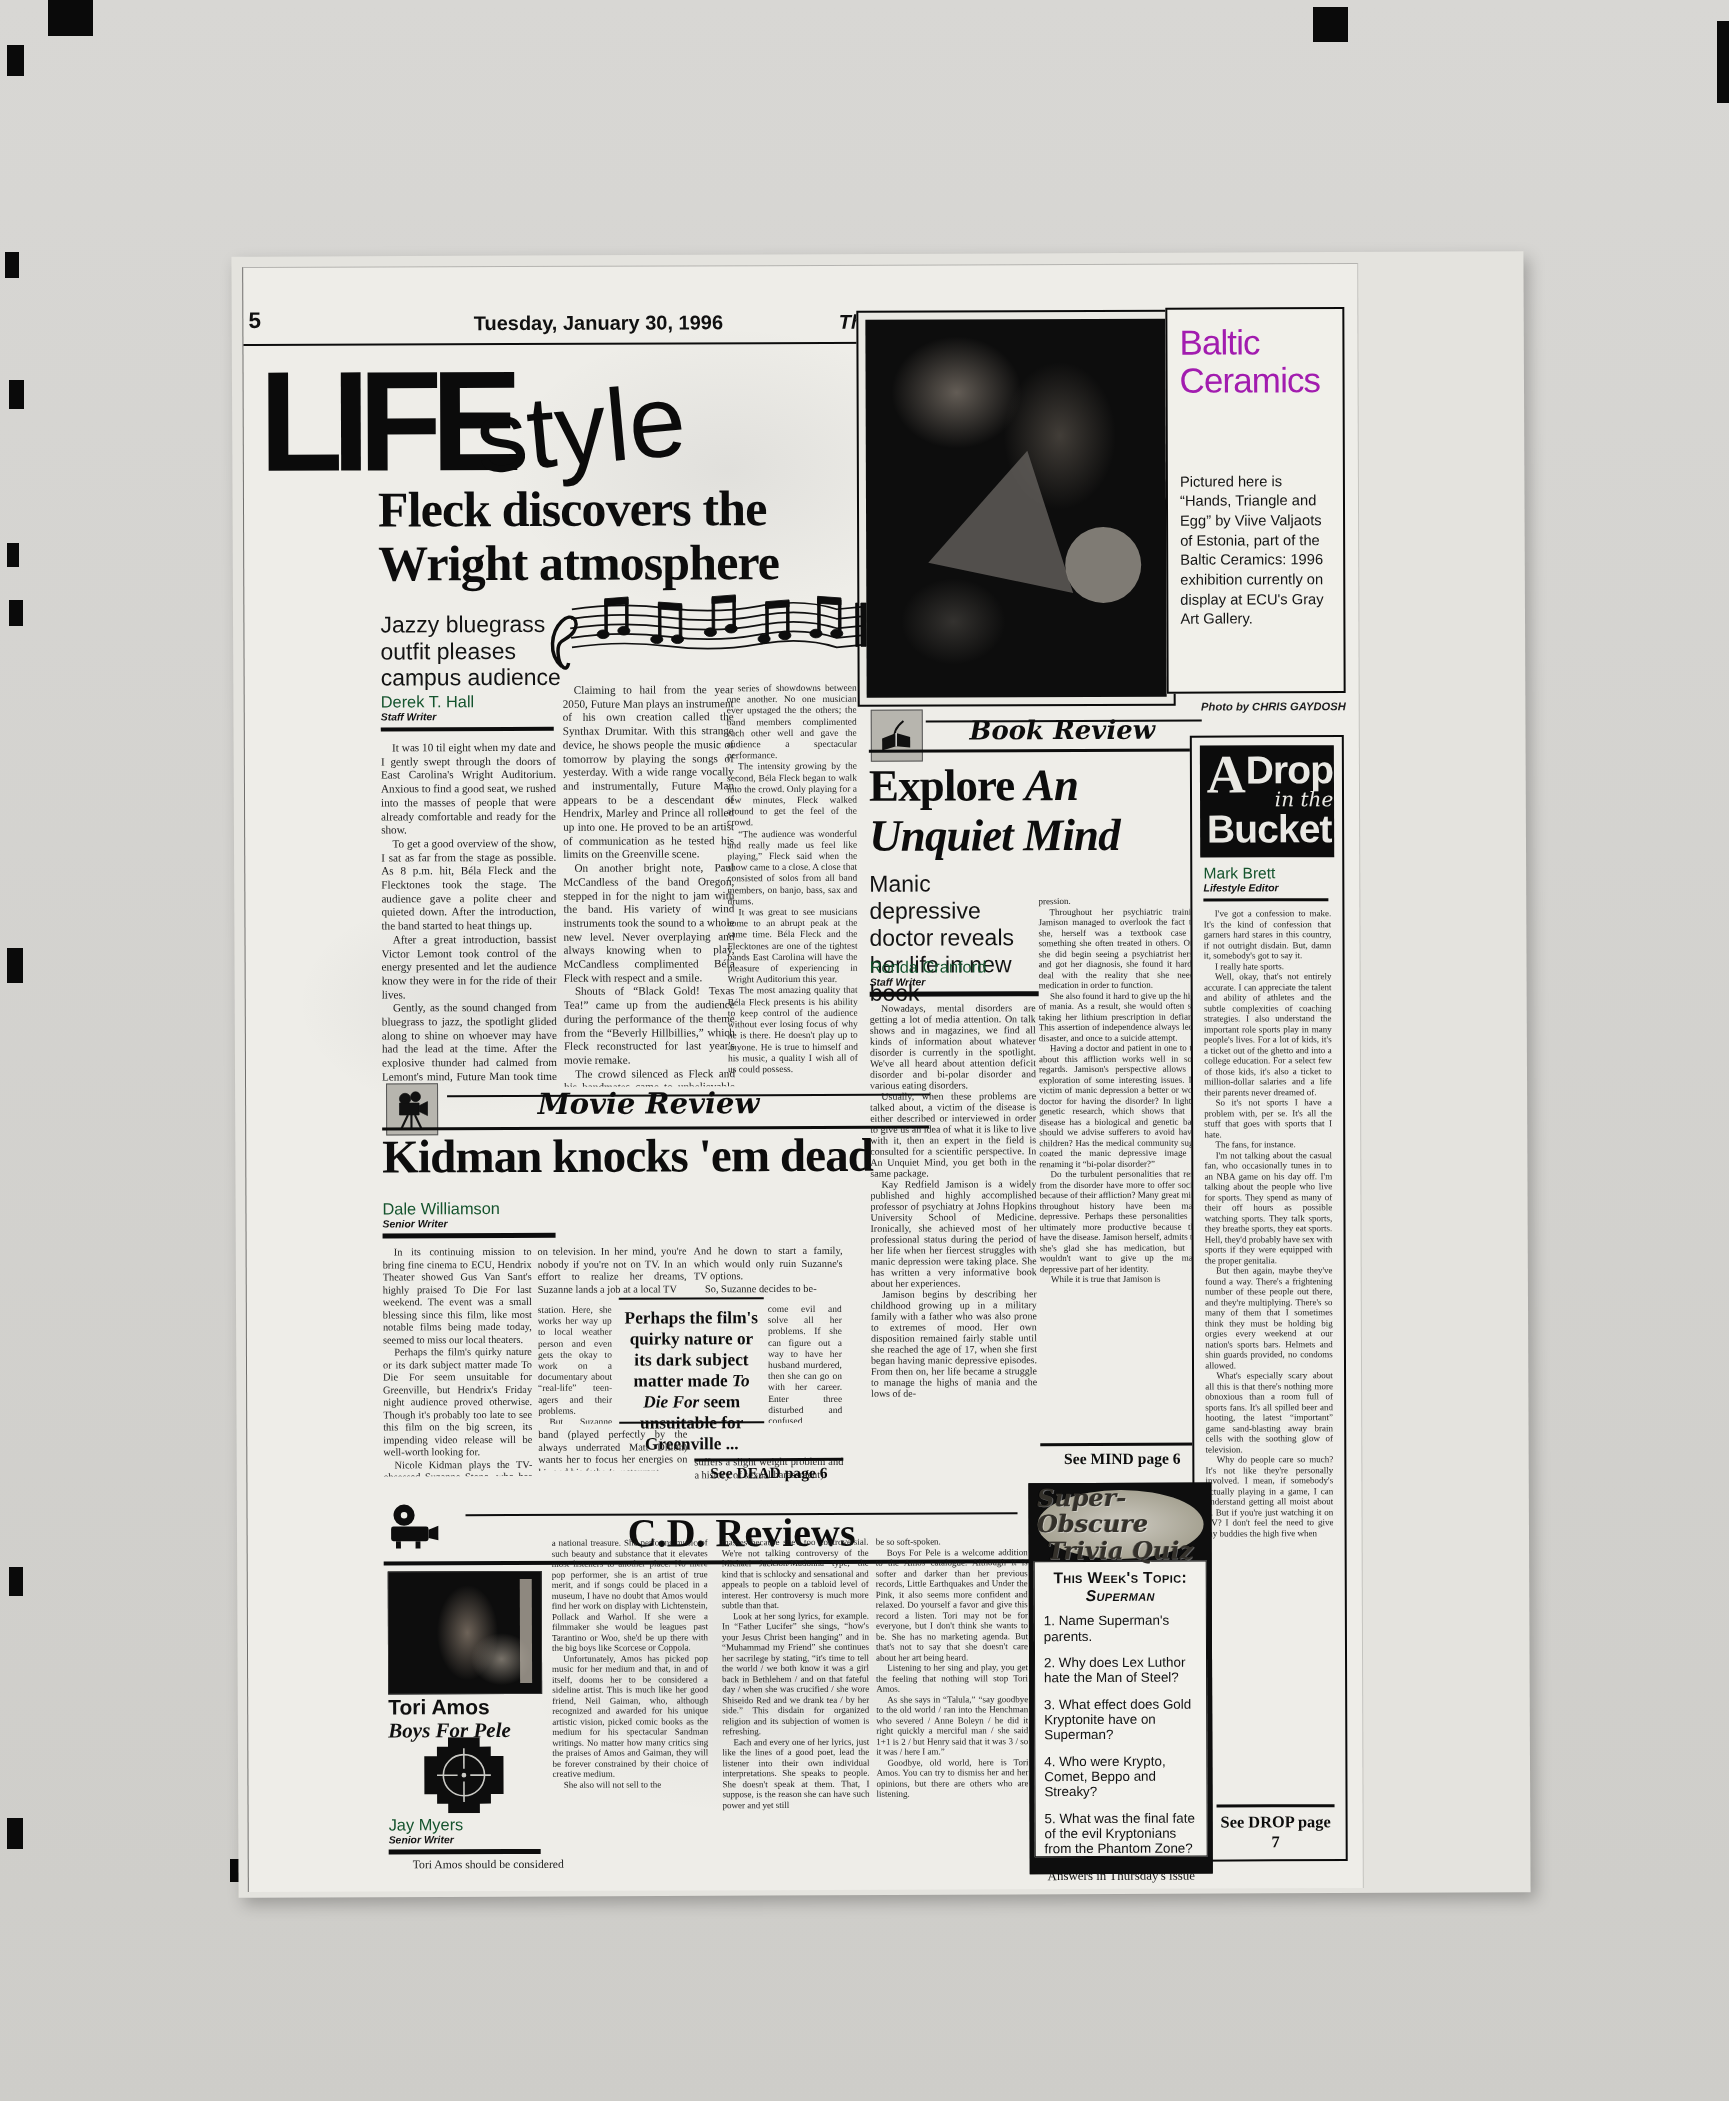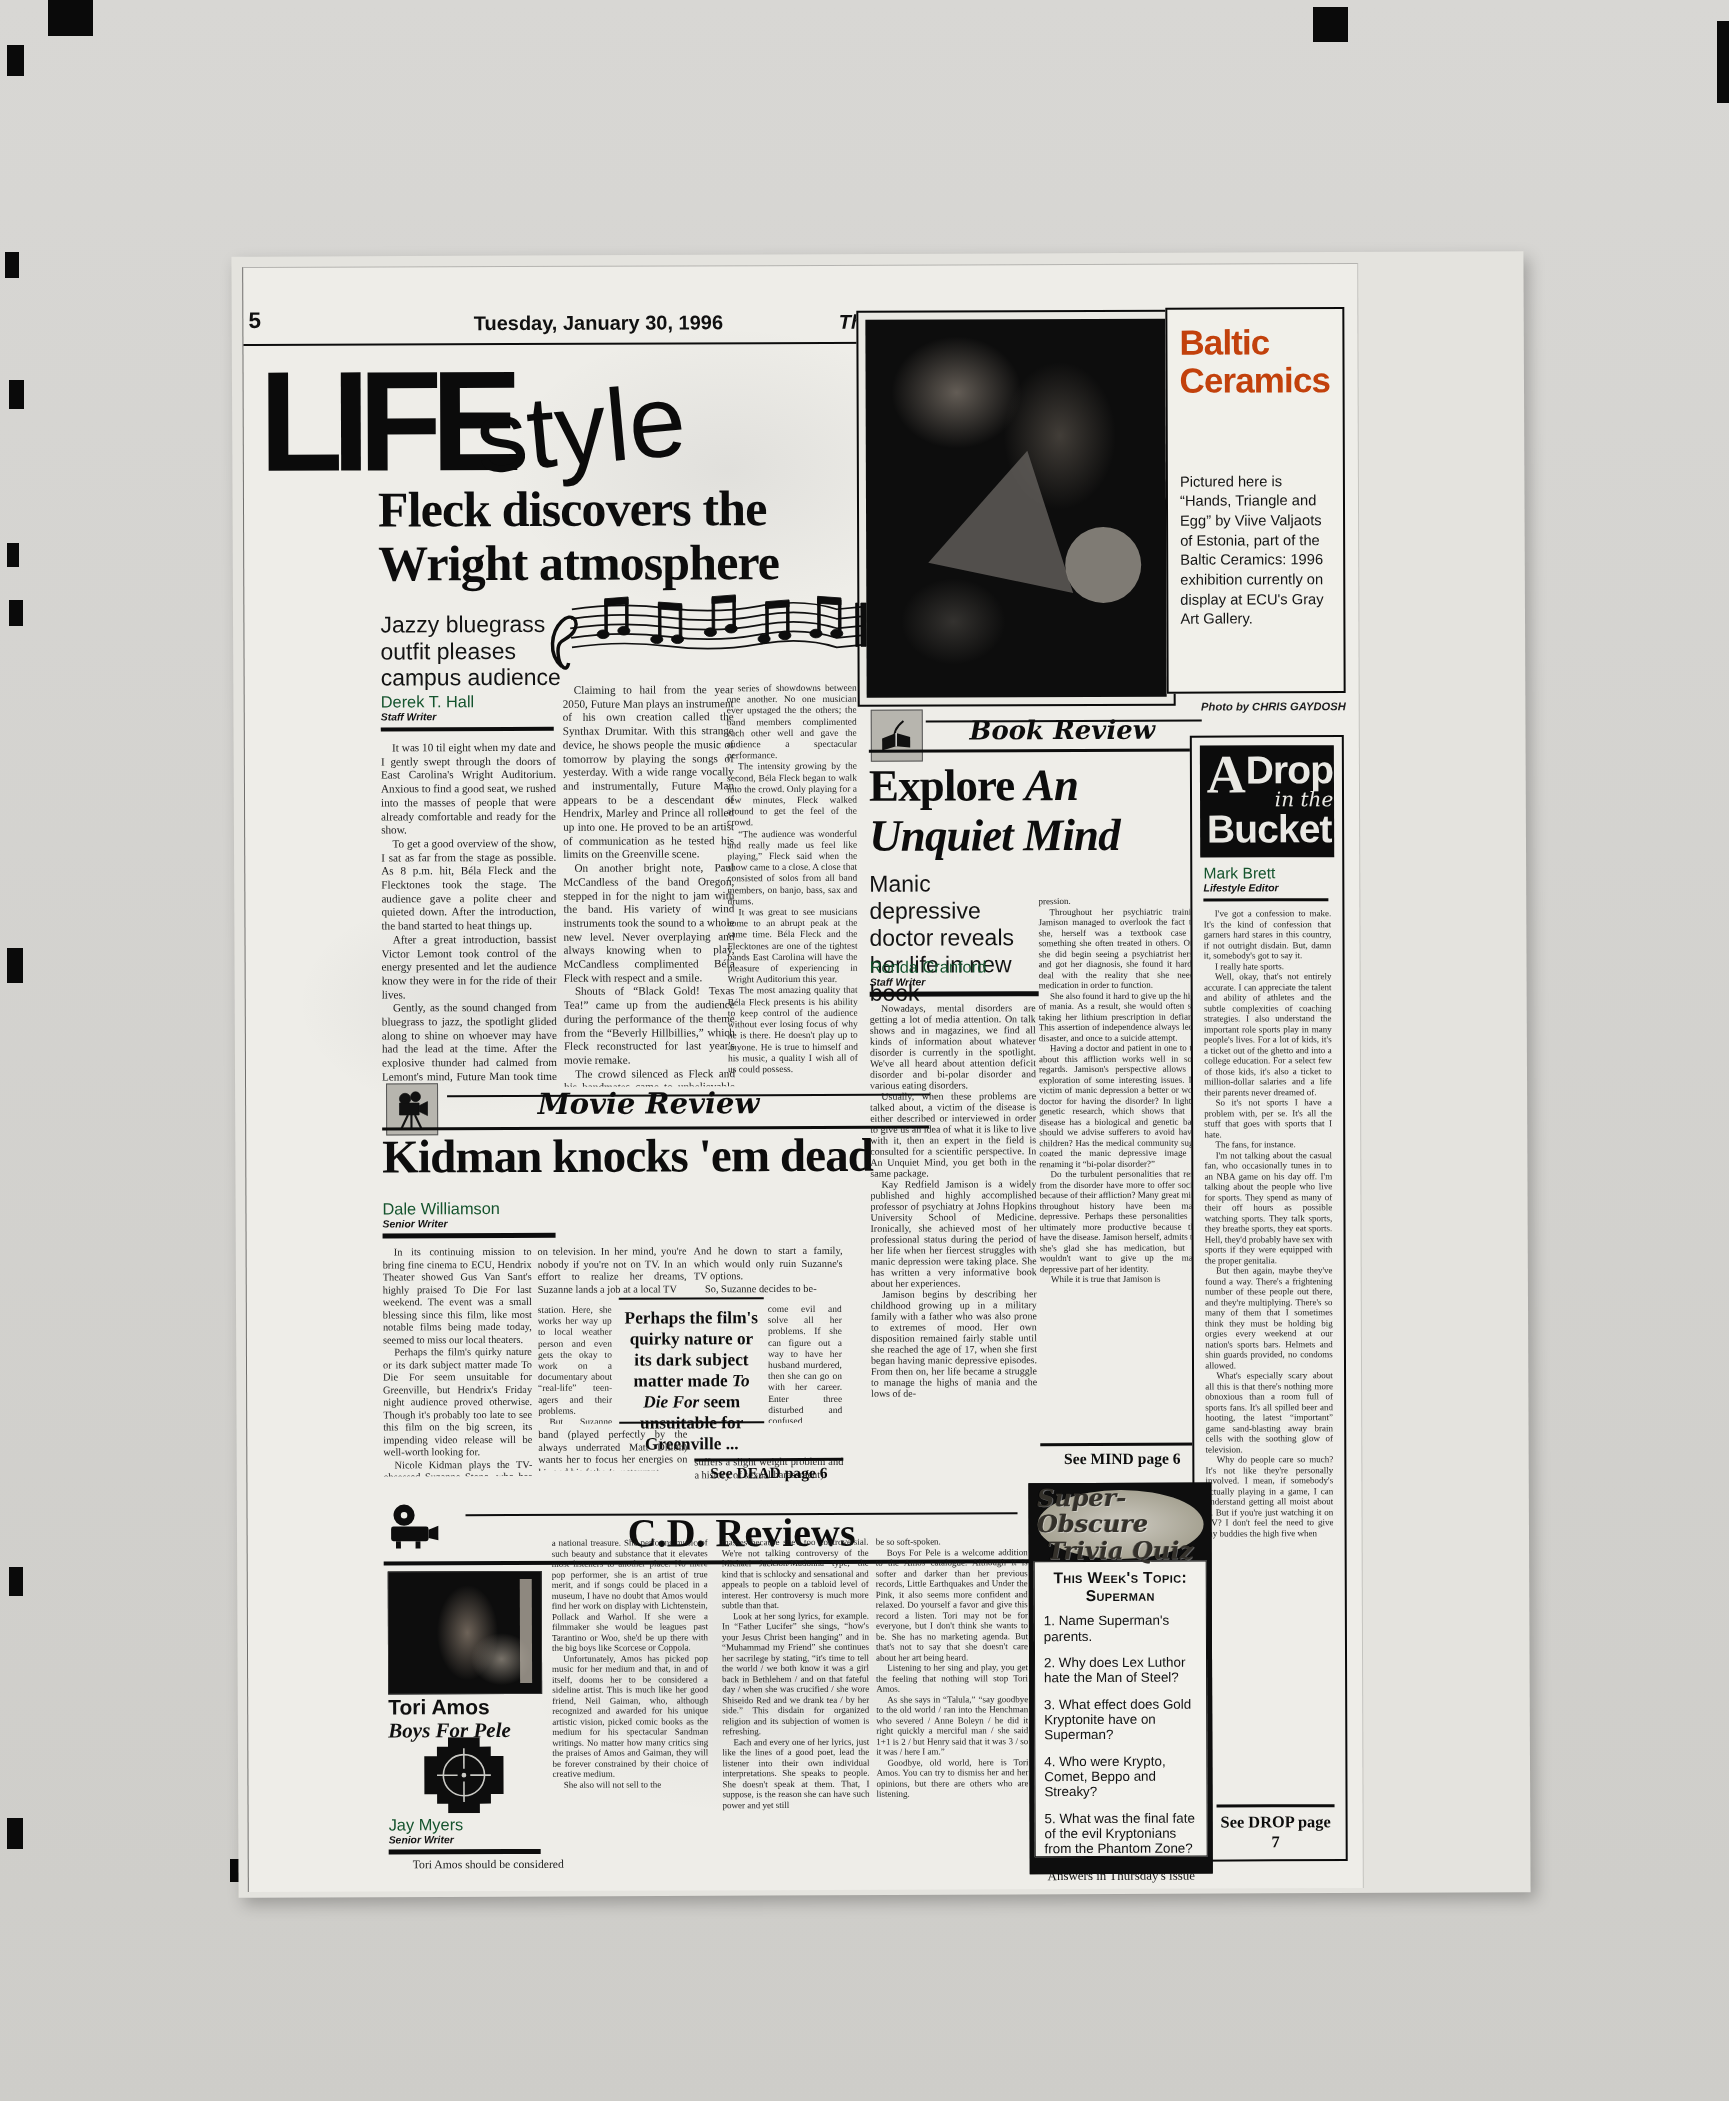--- a/index.html
+++ b/index.html
@@ -47,21 +47,21 @@
   #trivia-oval{background:radial-gradient(#cdcac1,#96927f);border-radius:50%;
                display:flex;flex-direction:column;align-items:center;justify-content:center;}
   .trivia-logo-line{font-family:"DejaVu Serif",serif;font-style:italic;font-weight:bold;font-size:24px;
                color:#33302a;text-shadow:0.9px 0.9px 0 rgba(255,255,255,.35), -0.9px 0 0 rgba(0,0,0,.4);line-height:1.1;}
   #trivia-inner{background:#f2f1ec;border:1.7px solid #101010;}
   .topic{font-variant:small-caps;font-weight:bold;font-size:15.6px;text-align:center;color:#101010;letter-spacing:0.4px;}
   #trivia-questions p{font-family:"Liberation Sans",sans-serif;font-size:13.4px;line-height:1.14;
                color:#101010;margin:0 0 11.2px 0;}
   #trivia-footer{font-family:"Liberation Serif",serif;font-size:13px;color:#101010;text-align:center;}
   .photo-dark{background:#0d0d0d;position:relative;overflow:hidden;}
-  .cap-title{font-size:35px;font-weight:bold;color:#c2410c;line-height:1.08;letter-spacing:-0.9px;}
+  .cap-title{font-size:35px;font-weight:normal;color:#a21caf;line-height:1.08;letter-spacing:-0.9px;}
   .cap-text{font-size:14.7px;line-height:1.34;color:#141414;margin-top:73px;}
 </style>
 </head>
 <body>
 
 <div class="artifact" style="left:48px;top:0;width:45px;height:36px;"></div>
 <div class="artifact" style="left:1313px;top:7px;width:35px;height:35px;"></div>
 <div class="artifact" style="left:1717px;top:21px;width:12px;height:82px;"></div>
 <div class="artifact" style="left:7px;top:45px;width:17.3px;height:31px;"></div>
 <div class="artifact" style="left:5.2px;top:252px;width:14px;height:26px;"></div>
@@ -367,21 +367,21 @@
       <p>Goodbye, old world, here is Tori Amos. You can try to dismiss her and her opinions, but there are others who are listening.</p>
     </div>
 
   <div id="trivia-box" class="abs" style="left:781px;top:1218px;width:183px;height:391px;box-sizing:border-box;padding:4.3px;">
     <div id="trivia-oval" style="width:166px;height:69px;margin:1.7px auto;">
       <div class="trivia-logo-line">Super-Obscure</div>
       <div class="trivia-logo-line">Trivia Quiz</div>
     </div>
     <div id="trivia-inner" style="height:296px;box-sizing:border-box;padding:7px 8.6px;">
       <div class="topic">This Week's Topic:</div>
-      <div class="topic" style="margin-bottom:8.6px;">Superman</div>
+      <div class="topic" style="margin-bottom:8.6px;font-style:italic;">Superman</div>
       <div id="trivia-questions">
           <p>1. Name Superman's parents.</p>
           <p>2. Why does Lex Luthor hate the Man of Steel?</p>
           <p>3. What effect does Gold Kryptonite have on Superman?</p>
           <p>4. Who were Krypto, Comet, Beppo and Streaky?</p>
           <p>5. What was the final fate of the evil Kryptonians from the Phantom Zone?</p>
         </div>
       <div id="trivia-footer">Answers in Thursday's issue</div>
     </div>
   </div>

